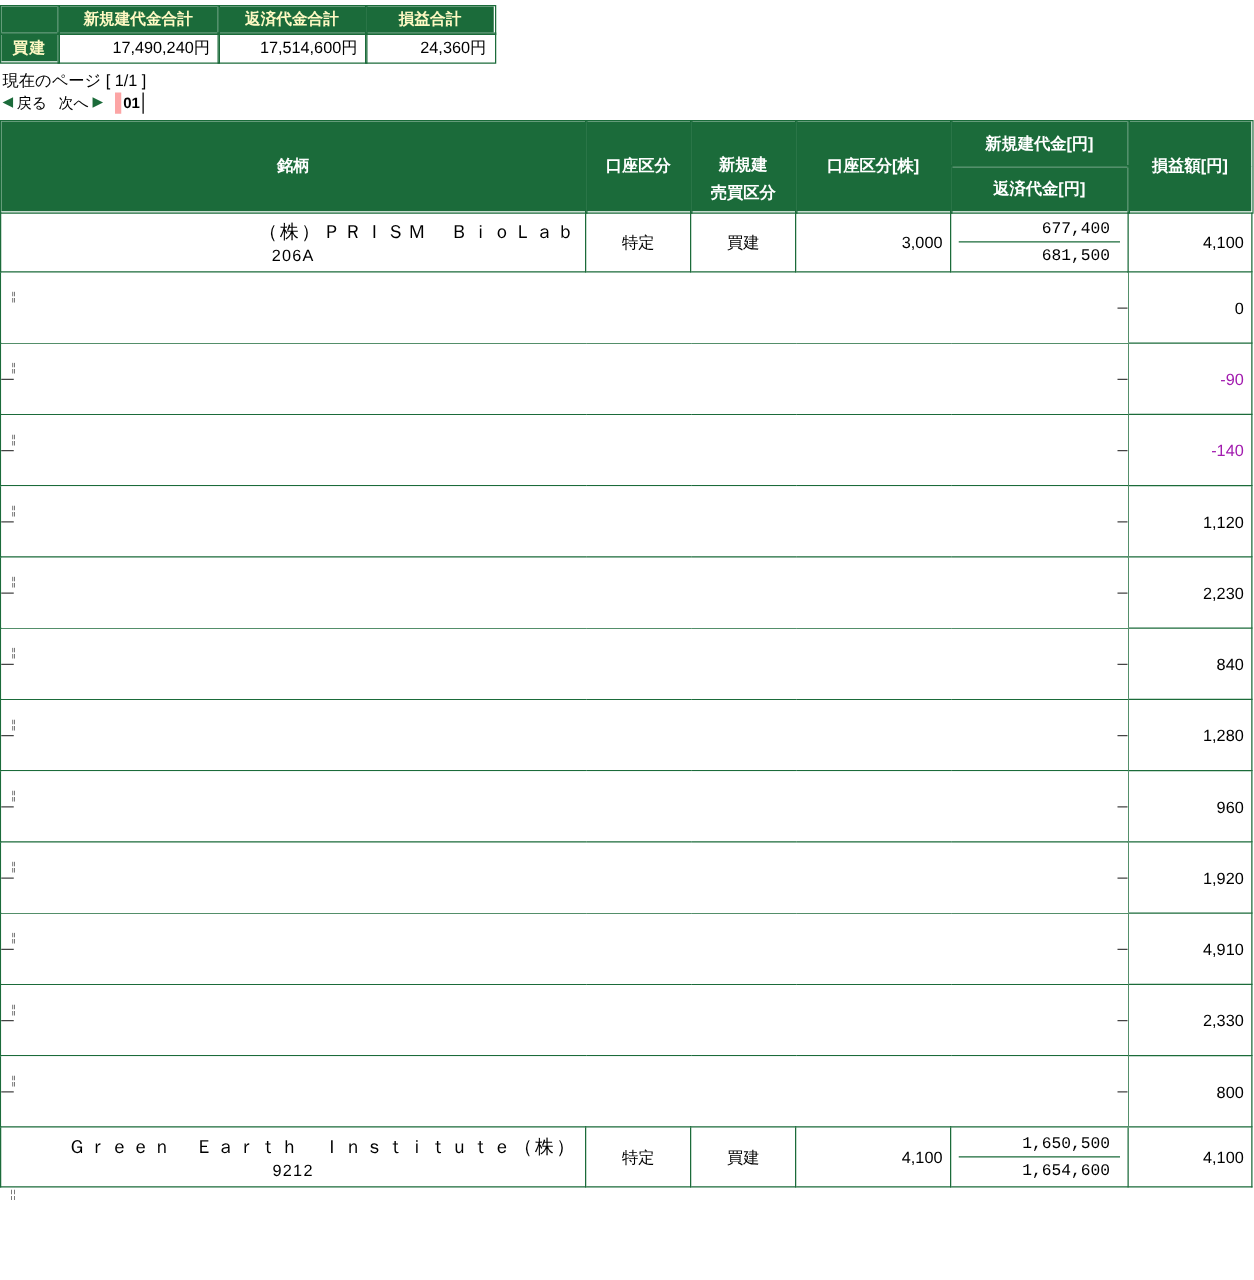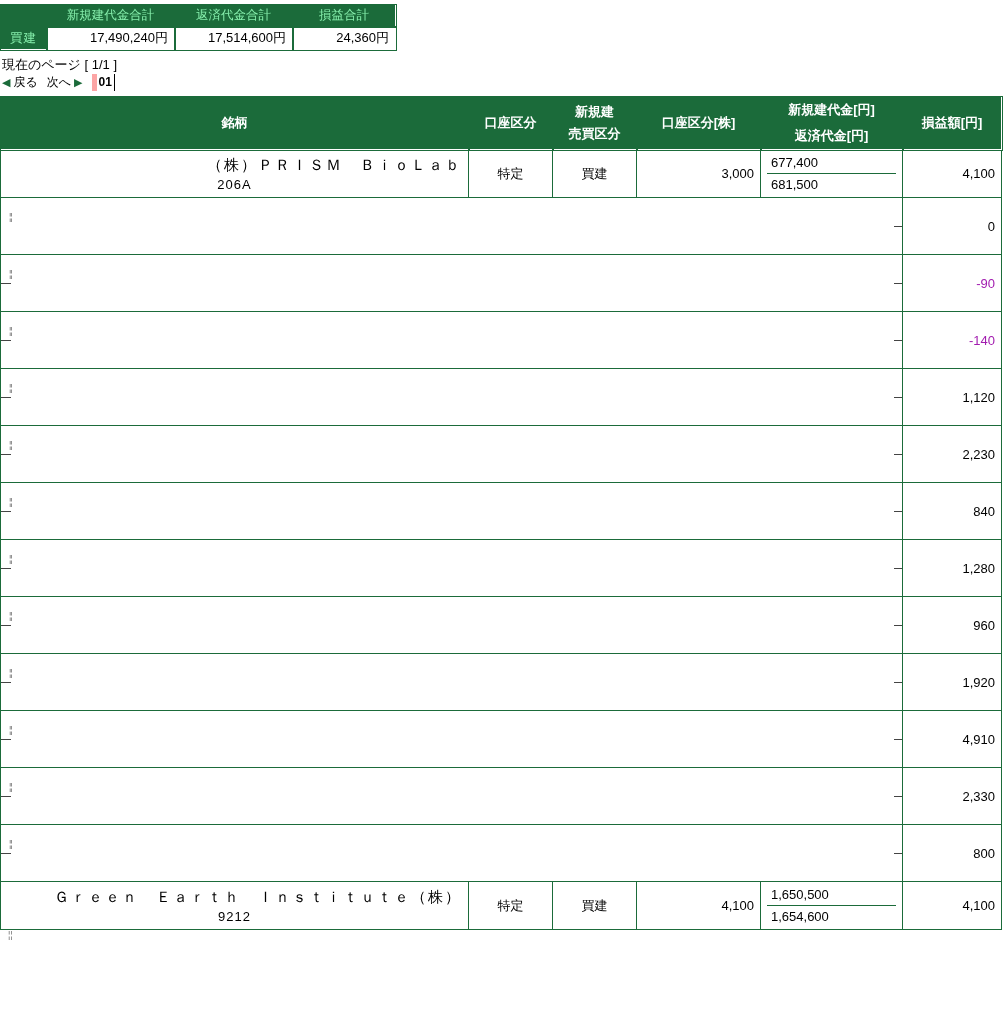--- a/index.html
+++ b/index.html
@@ -27,22 +27,22 @@
   }
   table.summary th, table.summary td {
     border: 1px solid #ffffff;
     outline: 1px solid #1b6b3a;
     font-size: 12.5px;
     height: 21px;
     box-sizing: border-box;
   }
   table.summary th {
     background: #1b6b3a;
-    color: #86efac;
-    font-weight: normal;
+    color: #fef9c3;
+    font-weight: bold;
     text-align: center;
     padding: 2px 6px;
   }
   table.summary th.corner {
     width: 46px;
   }
   table.summary th.rowhead {
     width: 46px;
     text-align: center;
     letter-spacing: 1px;
@@ -128,20 +128,21 @@
   .c-amt    { width: 142px; }
   .c-pl     { width: 99px; }
 
   th.stack {
     padding: 0;
   }
   th.stack .top {
     display: block;
     padding: 3px 4px 2px;
     border-bottom: 1px solid #ffffff;
+    margin-top: 20px;
   }
   th.stack .bot {
     display: block;
     padding: 2px 4px 3px;
   }
 
   td.name {
     text-align: center;
     padding: 6px 4px;
   }
@@ -156,21 +157,23 @@
     letter-spacing: 1px;
     margin-top: 2px;
   }
   td.center { text-align: center; }
   td.right  { text-align: right; padding-right: 8px; }
   td.amt {
     padding: 0;
   }
   td.amt .t, td.amt .b {
     display: block;
+    text-align: right;
     padding: 3px 8px 3px 4px;
+    font-family: Liberation Mono, monospace;
   }
   td.amt .t { border-bottom: 1px solid #1b6b3a; }
   td.pl { text-align: right; padding-right: 8px; }
   td.pl.neg { color: #a21caf; }
 
   
   tr.ghost td.ghostcell {
     height: 57px;
     position: relative;
     padding: 0;

